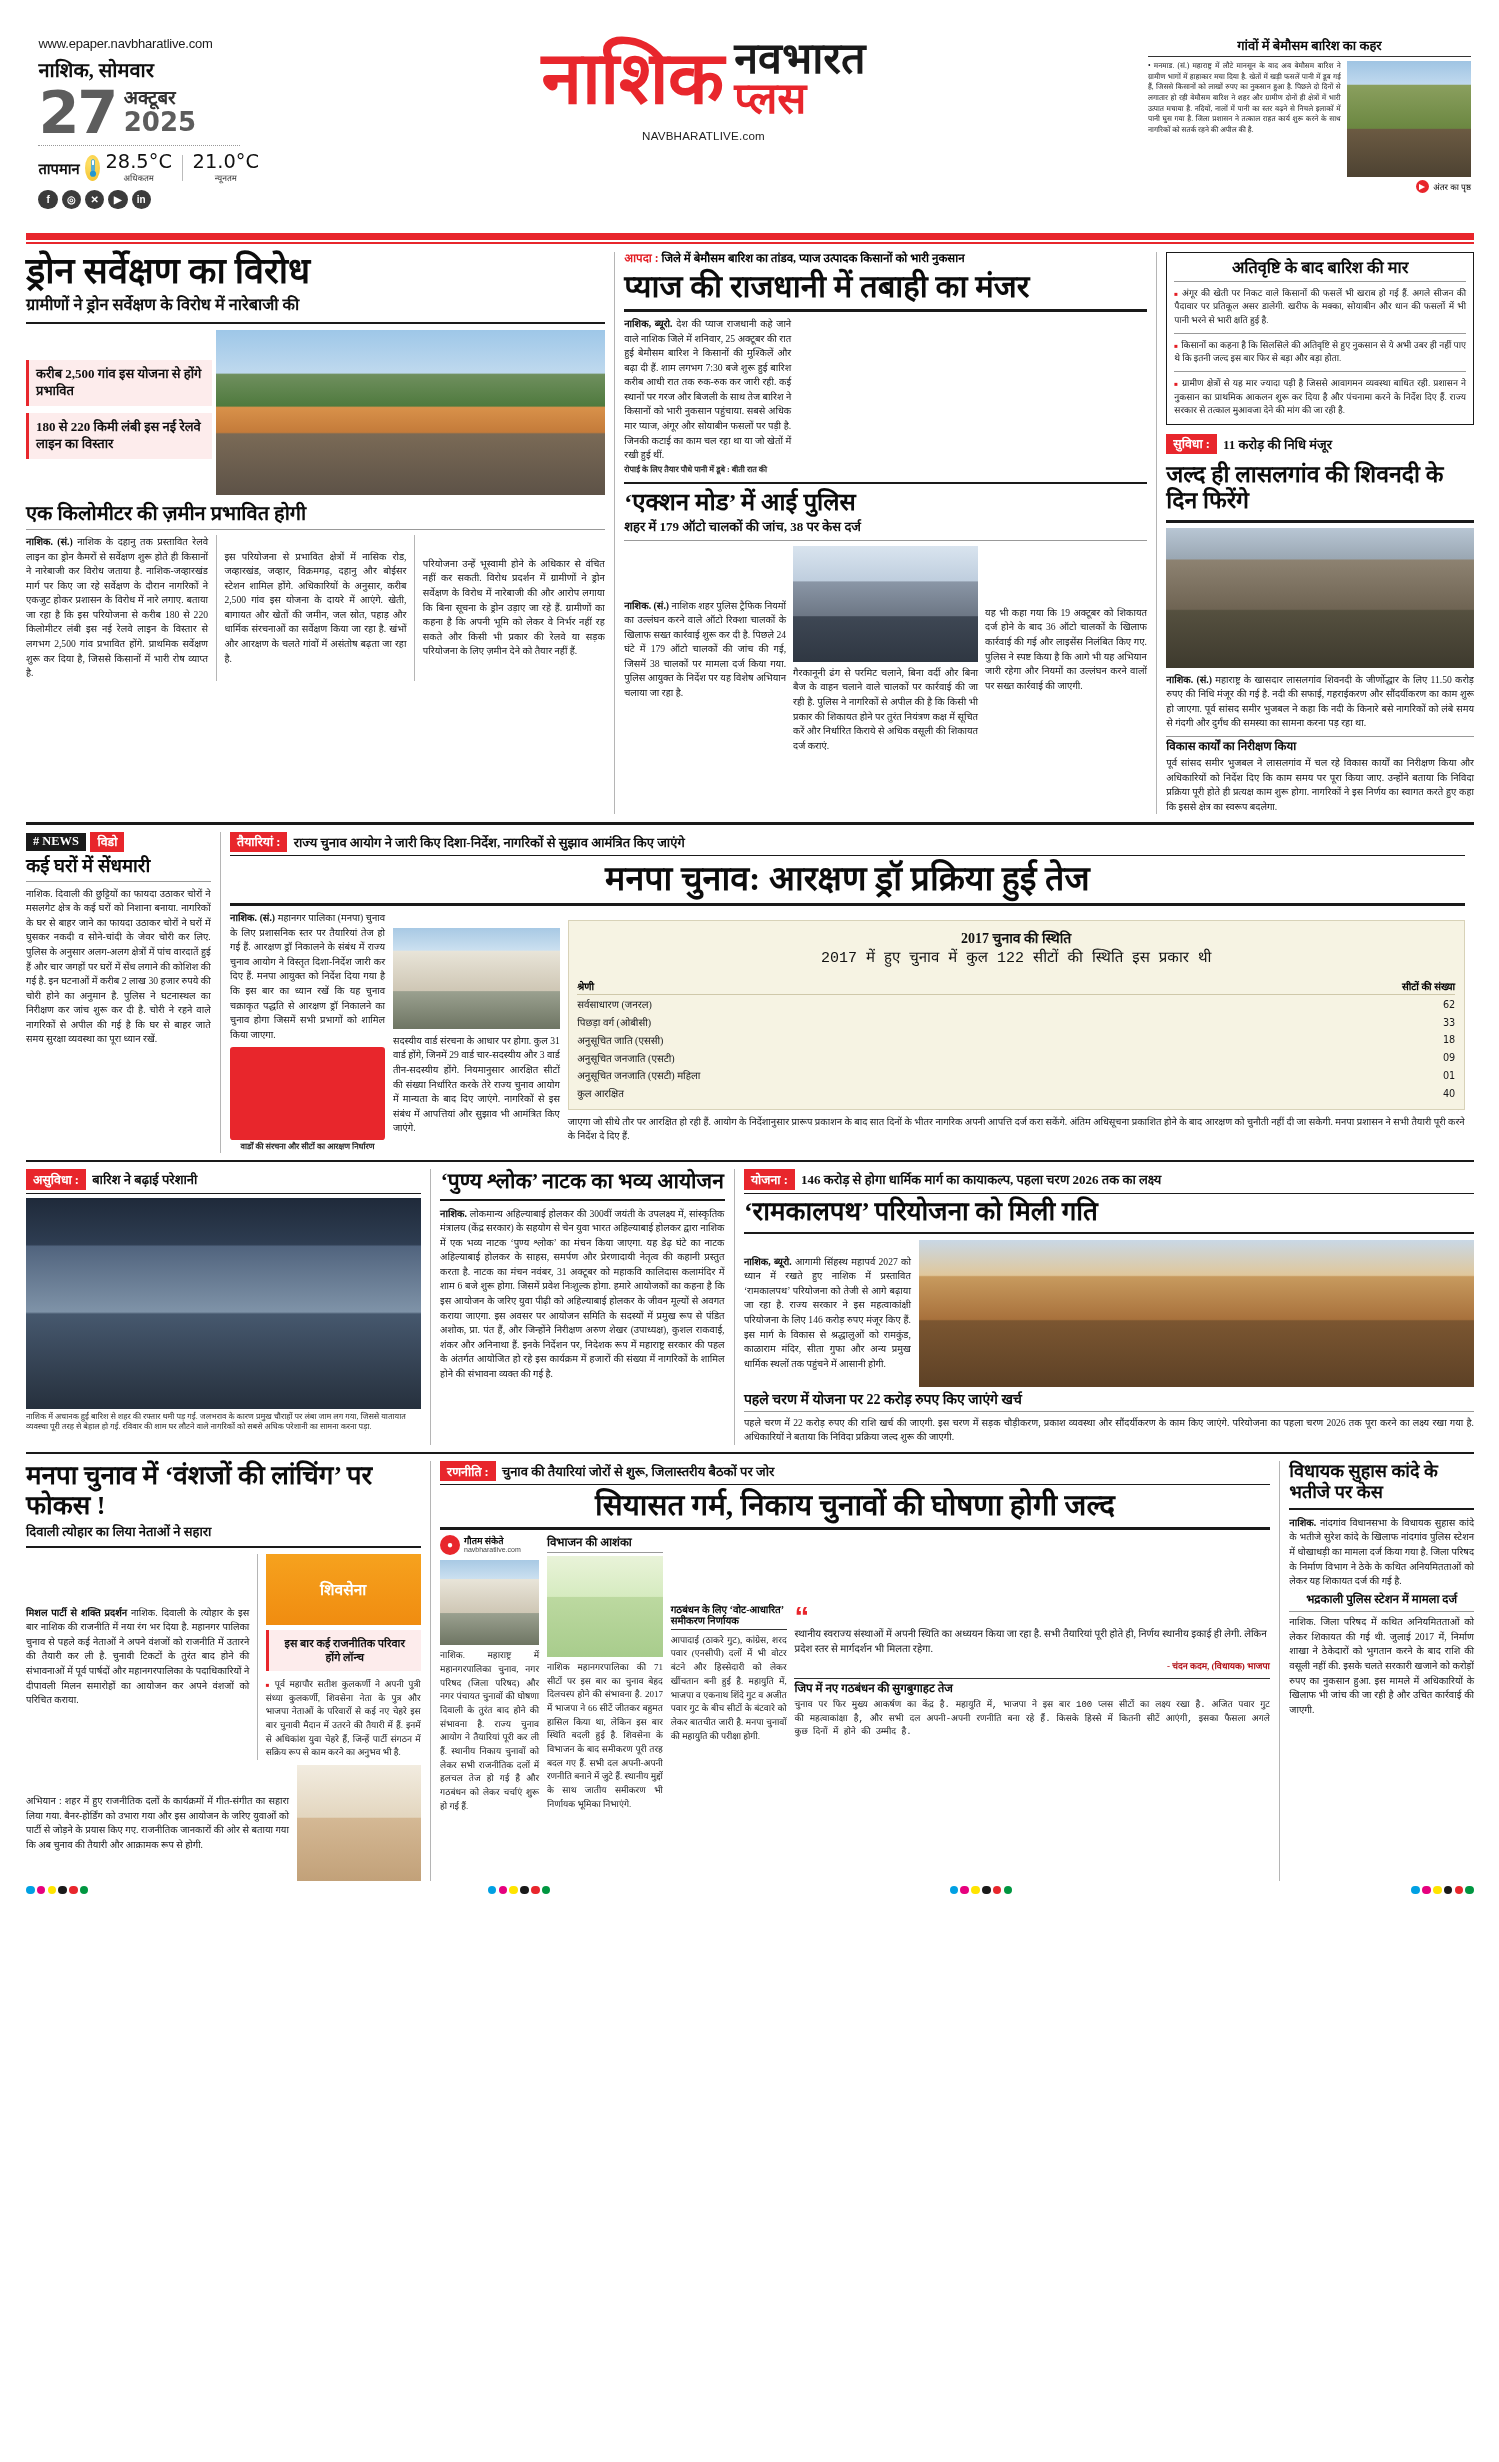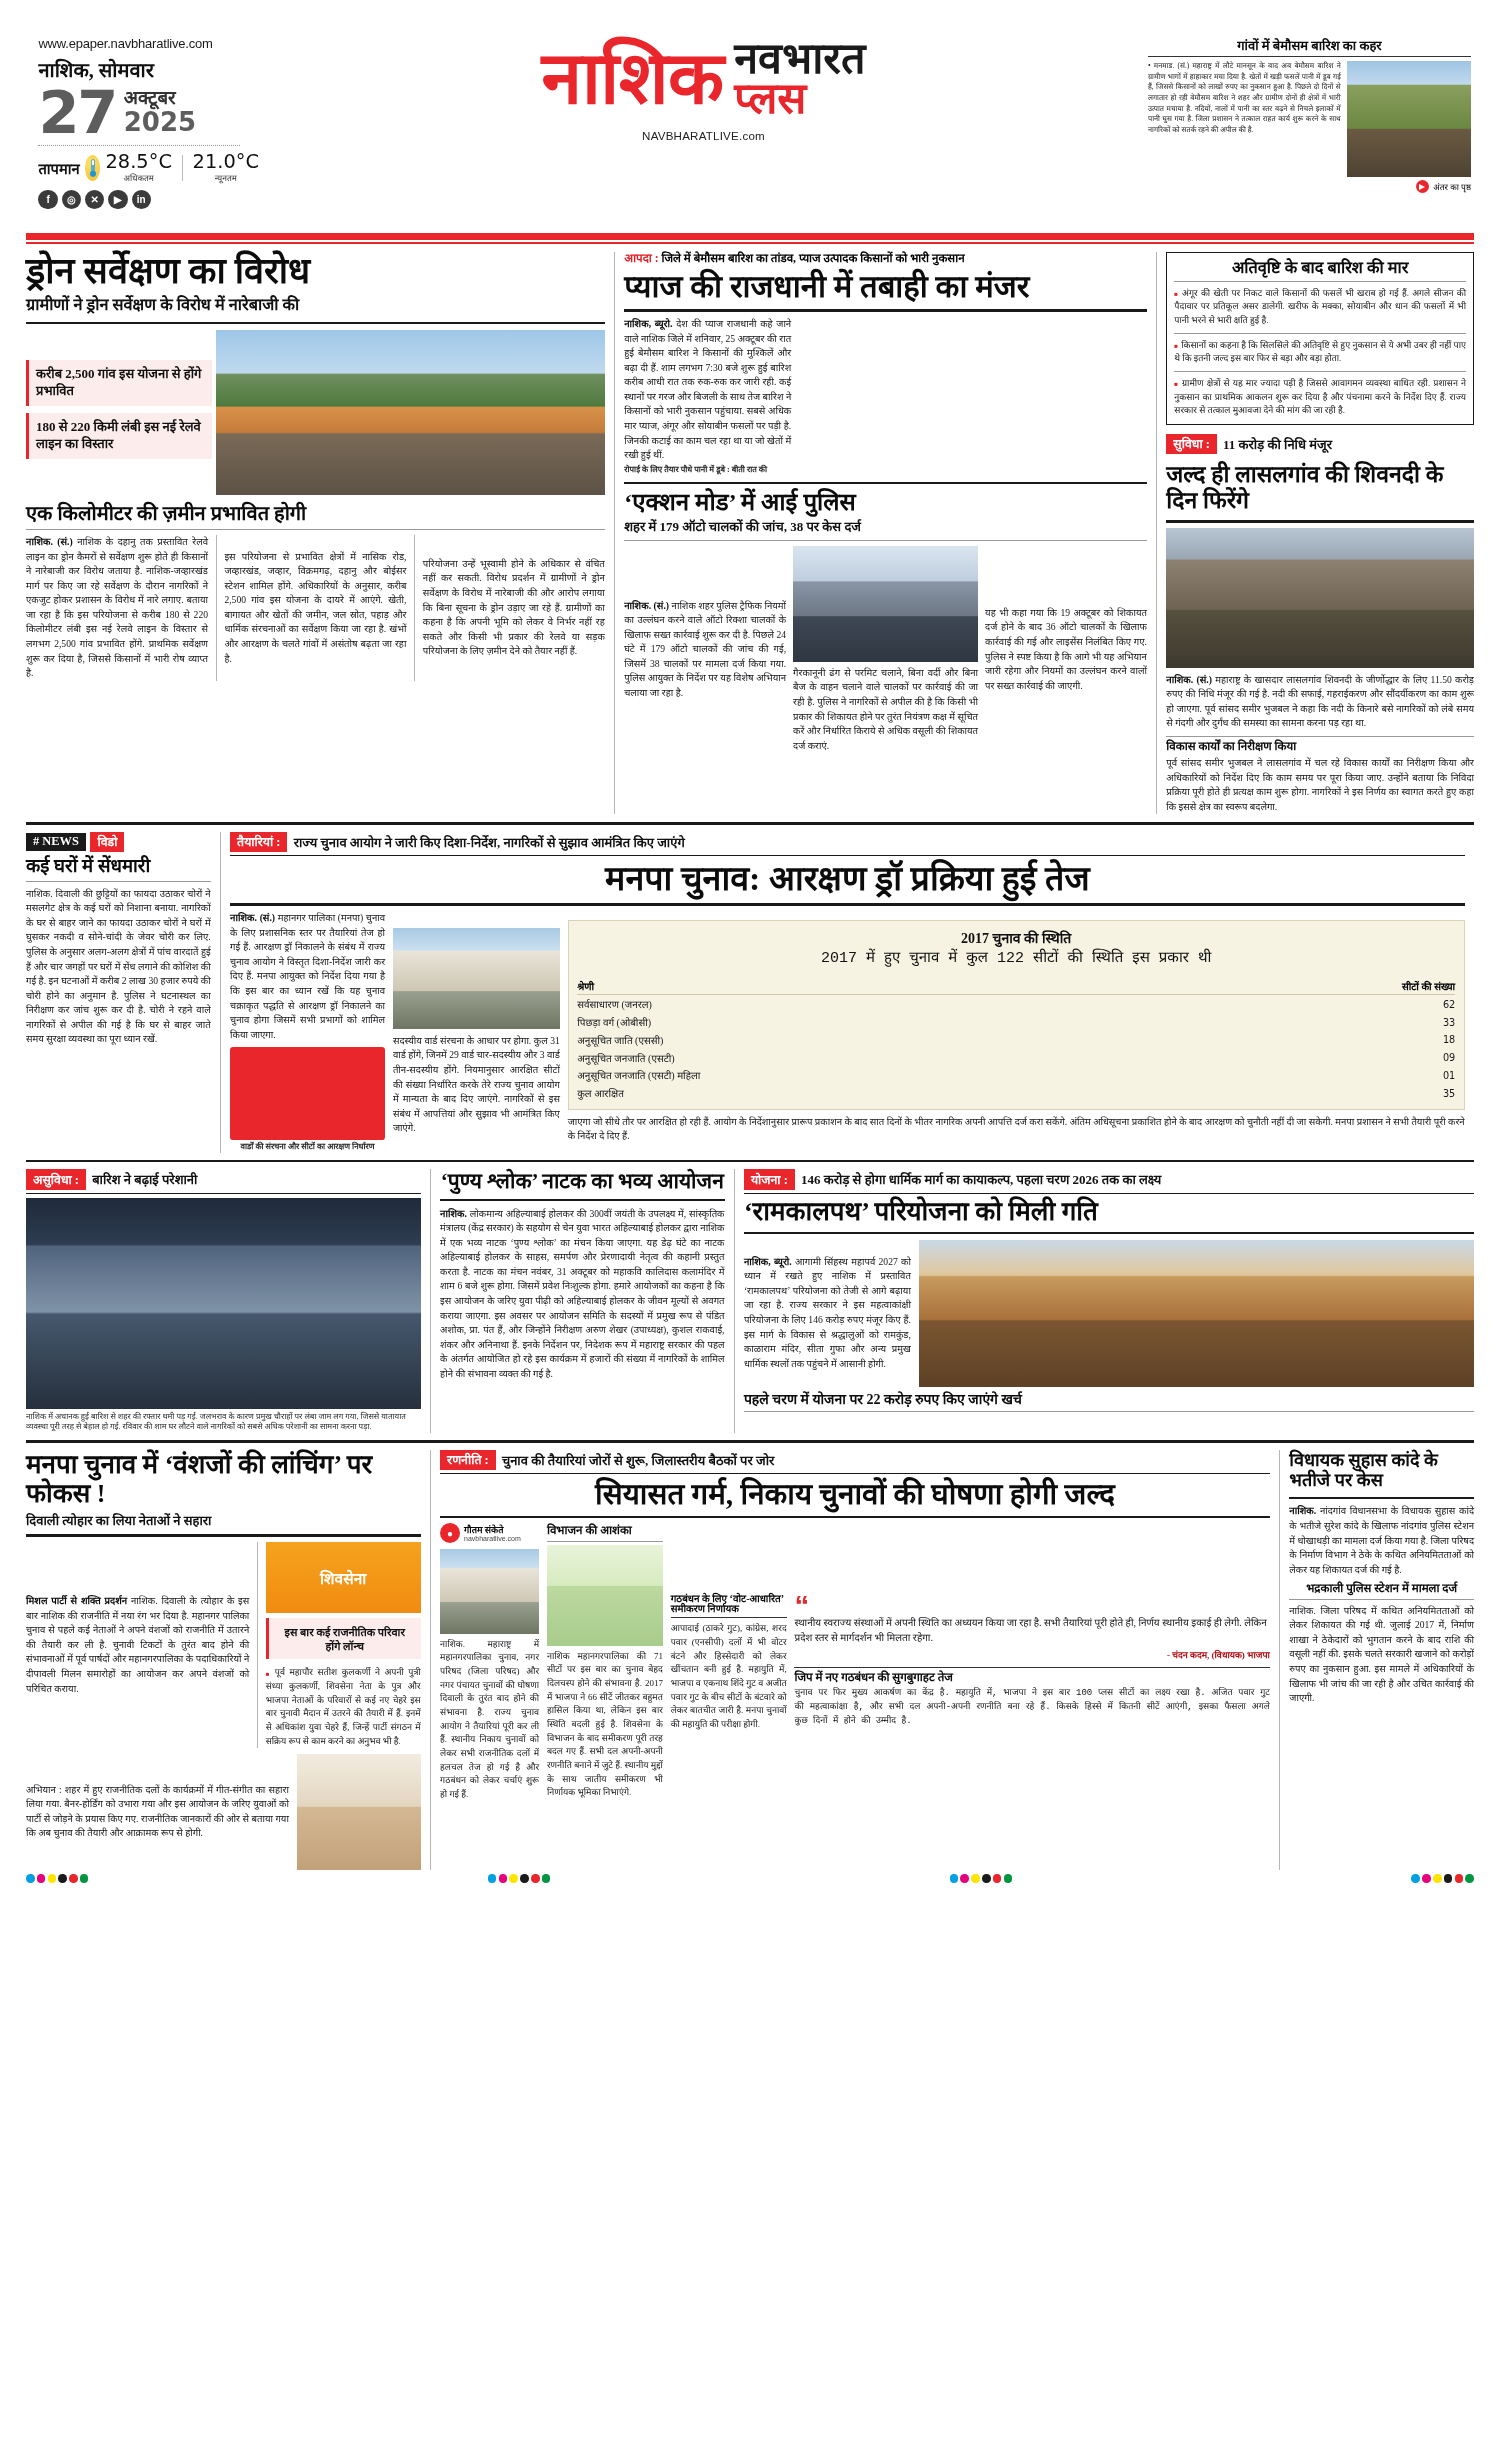--- a/index.html
+++ b/index.html
@@ -382,21 +382,21 @@
                 <tr>
                     <td>अनुसूचित जनजाति (एसटी)</td>
                     <td>09</td>
                   </tr>
                 <tr>
                     <td>अनुसूचित जनजाति (एसटी) महिला</td>
                     <td>01</td>
                   </tr>
                 <tr>
                     <td>कुल आरक्षित</td>
-                    <td>35</td>
+                    <td>40</td>
                   </tr>
               </tbody>
             </table>
           </div>
           <div class="body-text" style="margin-top:4.7px;">जाएगा जो सीधे तौर पर आरक्षित हो रही हैं. आयोग के निर्देशानुसार प्रारूप प्रकाशन के बाद सात दिनों के भीतर नागरिक अपनी आपत्ति दर्ज करा सकेंगे. अंतिम अधिसूचना प्रकाशित होने के बाद आरक्षण को चुनौती नहीं दी जा सकेगी. मनपा प्रशासन ने सभी तैयारी पूरी करने के निर्देश दे दिए हैं.</div>
         </div>
       </div>
     </div>
   </div>
 
@@ -435,20 +435,21 @@
       <div class="rule-h" style="margin:5.4px 0;"></div>
       <div class="row" style="gap:7.8px;">
         <div class="body-text" style="width:167px;">
           <span class="hd" style="font-size:9.7px;">नाशिक, ब्यूरो.</span>
           <span>आगामी सिंहस्थ महापर्व 2027 को ध्यान में रखते हुए नाशिक में प्रस्तावित ‘रामकालपथ’ परियोजना को तेजी से आगे बढ़ाया जा रहा है. राज्य सरकार ने इस महत्वाकांक्षी परियोजना के लिए 146 करोड़ रुपए मंजूर किए हैं. इस मार्ग के विकास से श्रद्धालुओं को रामकुंड, काळाराम मंदिर, सीता गुफा और अन्य प्रमुख धार्मिक स्थलों तक पहुंचने में आसानी होगी.</span>
         </div>
         <div class="photo ph-temple" style="flex:1;height:147px;"></div>
       </div>
       <div class="hd" style="font-size:14px;margin-top:5.4px;">पहले चरण में योजना पर 22 करोड़ रुपए किए जाएंगे खर्च</div>
       <div class="rule-thin" style="margin:3.9px 0;"></div>
+      <div class="body-text">पहले चरण में 22 करोड़ रुपए की राशि खर्च की जाएगी. इस चरण में सड़क चौड़ीकरण, प्रकाश व्यवस्था और सौंदर्यीकरण के काम किए जाएंगे. परियोजना का पहला चरण 2026 तक पूरा करने का लक्ष्य रखा गया है. अधिकारियों ने बताया कि निविदा प्रक्रिया जल्द शुरू की जाएगी.</div>
     </div>
   </div>
 
   <div class="rule-h" style="margin:7px 0;"></div>
 
   <div class="band" style="min-height:419px;">
 
     <div class="col" style="width:404px;padding-right:9.3px;">
       <div class="hd" style="font-size:26px;line-height:1.14;">मनपा चुनाव में ‘वंशजों की लांचिंग’ पर फोकस !</div>
       <div class="sub-hd" style="font-size:13px;margin-top:3.9px;">दिवाली त्योहार का लिया नेताओं ने सहारा</div>

